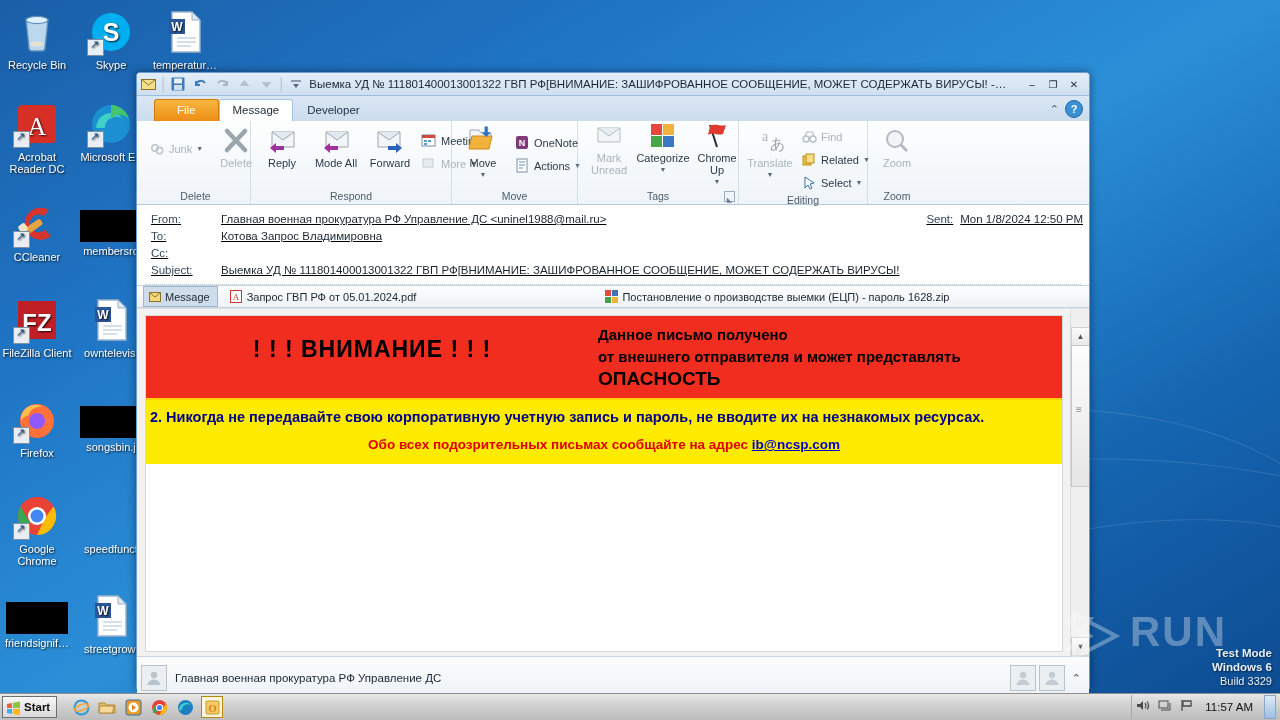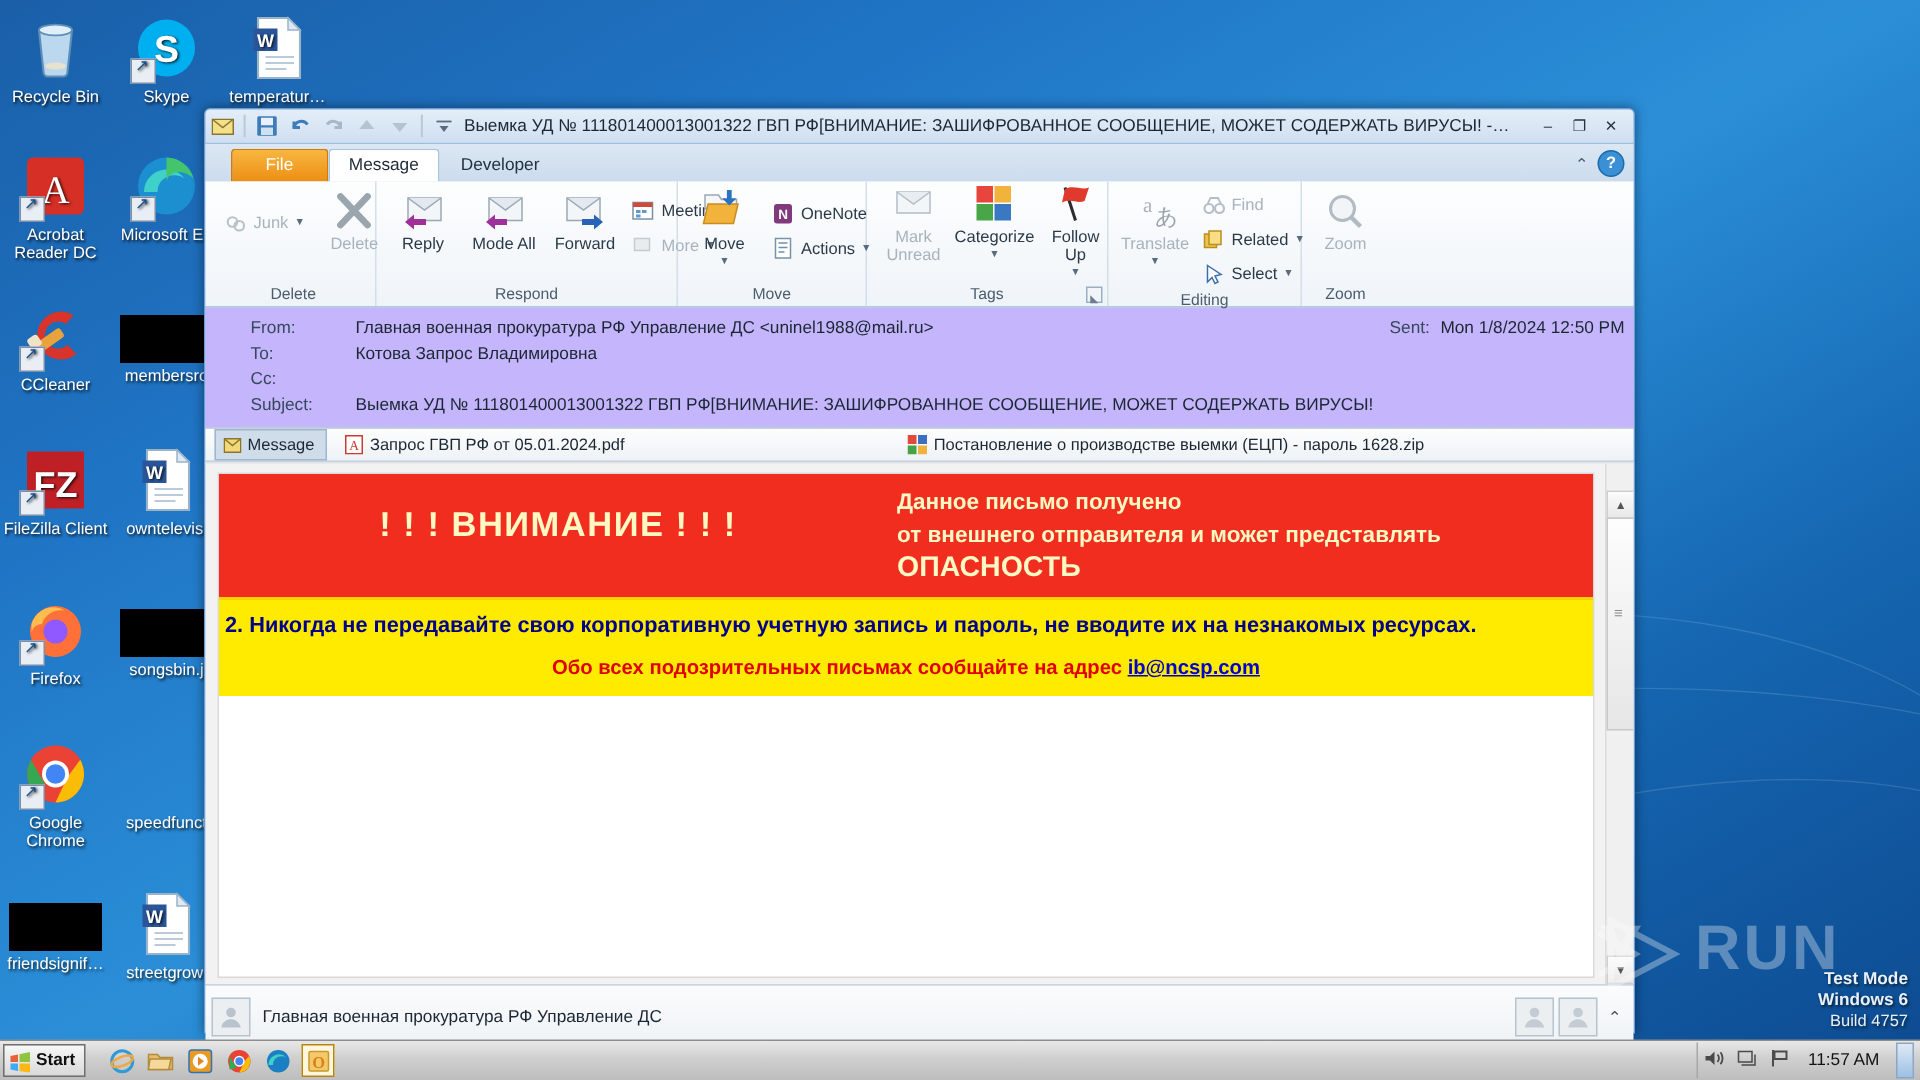--- a/index.html
+++ b/index.html
@@ -67,41 +67,41 @@
   .bigbtn.dim{color:#a8b3bd;}
   .bigbtn .ic{height:32px;display:flex;align-items:center;justify-content:center;}
   .smallcol{display:flex;flex-direction:column;justify-content:center;gap:2px;padding-top:2px;}
   .smallbtn{display:flex;align-items:center;gap:4px;font-size:11px;color:#2b3a48;
             padding:1px 4px;height:19px;}
   .smallbtn.dim{color:#a8b3bd;}
   .smallbtn .ic{width:16px;height:16px;display:flex;align-items:center;justify-content:center;}
   .caret{font-size:7px;color:#5a6b7d;}
 
   
-  #hdr{background:#c4b5fd;border-bottom:1px solid #c3d3e2;padding:6px 0 0 16px;}
+  #hdr{background:#ffffff;border-bottom:1px solid #c3d3e2;padding:6px 0 0 0;text-decoration:underline;}
   .hrow{display:flex;font-size:11.5px;color:#1b2733;line-height:17px;padding:0 6px;}
   .hlab{width:70px;color:#35485c;padding-left:8px;}
   .hval{flex:1;white-space:nowrap;overflow:hidden;}
   .sentlab{color:#35485c;padding-right:7px;}
   .sentval{white-space:nowrap;}
   #hdr-sep{height:1px;margin:4px 8px 0;border-bottom:1px dotted #b9c8d6;}
   #attachbar{display:flex;align-items:center;gap:0;height:21px;padding:0 6px;
              background:linear-gradient(#fdfdfd,#eef2f6);border-bottom:1px solid #c3d3e2;}
   .attchip{display:flex;align-items:center;gap:4px;font-size:11px;color:#1b2733;
            padding:1px 7px 1px 4px;height:17px;}
   .attchip.sel{background:#cfdcea;border:1px solid #9fb6cc;}
   .atticon{width:13px;height:13px;display:flex;align-items:center;justify-content:center;
            font-size:9px;}
 
   
   #body{position:relative;height:347px;background:#f2f2f2;
         border-top:1px solid #e2e2e2;overflow:hidden;}
   #bodyinner{position:absolute;left:8px;top:6px;right:26px;bottom:4px;background:#fff;
              border:1px solid #d8d8d8;overflow:hidden;}
-  #banner-red{background:#f02d1e;color:#fef9c3;display:flex;align-items:flex-start;
+  #banner-red{background:#f02d1e;color:#000000;display:flex;align-items:flex-start;
               padding:6px 6px 8px 0;border-bottom:2px solid #ffd100;}
   #banner-red .left{flex:0 0 452px;display:flex;align-items:center;justify-content:center;
                     padding-top:14px;}
   #banner-red .left span{font-size:23px;font-weight:bold;letter-spacing:1px;}
   #banner-red .right{flex:1;padding-top:2px;}
   #banner-red .right div{font-weight:bold;line-height:22px;}
   .rl1{font-size:15px;}
   .rl2{font-size:15px;}
   .rl3{font-size:19px;}
   #banner-yellow{background:#ffeb00;color:#00008b;padding:4px 4px 8px 4px;}
@@ -559,21 +559,21 @@
           <span>Categorize</span>
           <span class="caret">▼</span>
         </div>
         <div class="bigbtn">
           <span class="ic">
             <svg width="30" height="28" viewBox="0 0 30 28">
                 <line x1="8" y1="3" x2="15" y2="25" stroke="#2b2b2b" stroke-width="2"></line>
                 <path d="M8 4c6-3 11 1 16-1l-3 9c-5 2-9-2-15 1z" fill="#e03a2f"></path>
               </svg>
           </span>
-          <span>Follow Up</span>
+          <span>Chrome Up</span>
           <span class="caret">▼</span>
         </div>
       </div>
       <div class="rgroup-title">
         <span>Tags</span>
         <span class="dlg">◣</span>
       </div>
     </div>
 
     <div class="rgroup" style="width:128px;">
@@ -758,21 +758,21 @@
   <svg style="position:absolute;left:62px;top:6px;" width="58" height="52" viewBox="0 0 58 52">
     <path d="M10 4 L52 26 L10 48 Z" fill="none" stroke="#ffffff" stroke-width="4"></path>
     <path d="M2 12 L26 26 L2 40" fill="none" stroke="#ffffff" stroke-width="4"></path>
   </svg>
   <span class="wtxt" style="left:128px;">RUN</span>
 </div>
 
 <div id="testmode">
   <div class="l1">Test Mode</div>
   <div class="l2">Windows 6</div>
-  <div class="l3">Build 4757</div>
+  <div class="l3">Build 3329</div>
 </div>
 
 <div id="taskbar">
   <div id="start">
     <svg width="15" height="15" viewBox="0 0 15 15">
       <path d="M1 4l5-1v5H1z" fill="#e8613c"></path>
         <path d="M7 2.8l7-1.4V8H7z" fill="#8fc43f"></path>
       <path d="M1 9h5v5l-5-1z" fill="#3fa9f5"></path>
         <path d="M7 9h7v6.2L7 14z" fill="#fdb813"></path>
     </svg>

